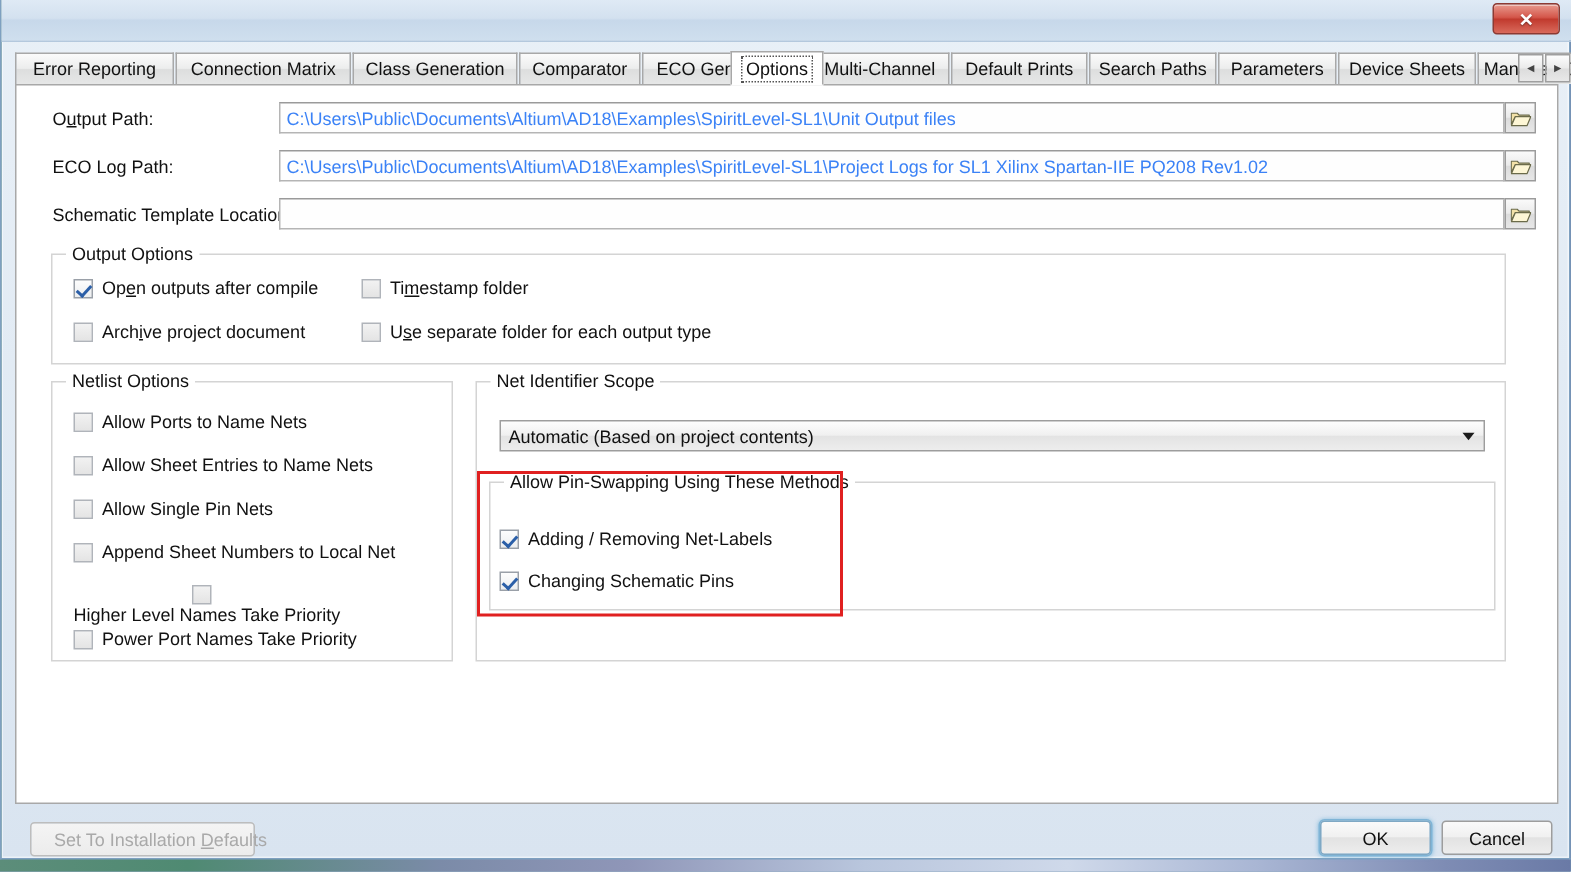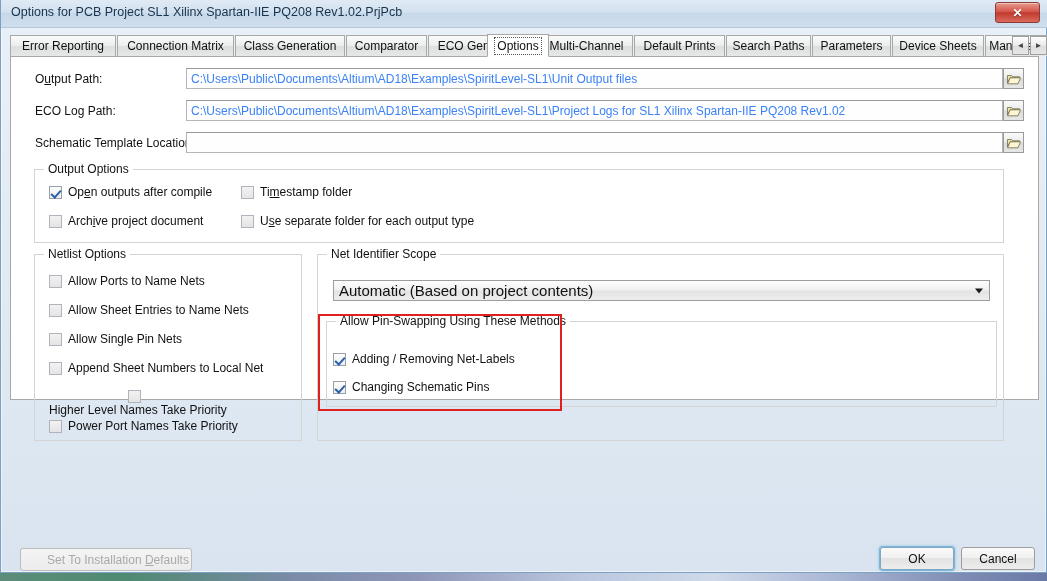--- a/index.html
+++ b/index.html
@@ -92,21 +92,21 @@
     position: absolute; top: 1px; width: 17px; height: 19px;
     background: linear-gradient(180deg,#fdfdfd 0%,#eaeaea 50%,#dcdcdc 52%,#e8e8e8 100%);
     border: 1px solid #9f9f9f;
     display: flex; align-items: center; justify-content: center;
     font-size: 8px; color: #444; cursor: pointer;
   }
 
   
   #tabpage {
     position: absolute; left: 9px; top: 56px;
-    width: 1029px; height: 344px;
+    width: 1029px; height: 480px;
     background: #ffffff;
     border: 1px solid #a8a8a8;
   }
 
   
   .form-label {
     position: absolute; font-size: 12px; color: #111; white-space: nowrap;
   }
   .text-field {
     position: absolute; height: 21px;
@@ -163,21 +163,21 @@
     border-width: 0 2px 2px 0;
     transform: rotate(42deg);
   }
   .cb-label { font-size: 12px; color: #111; }
 
   
   .dropdown {
     position: absolute; height: 21px;
     background: linear-gradient(180deg,#fdfdfd 0%,#f0f0f0 48%,#e3e3e3 52%,#ededed 100%);
     border: 1px solid #9d9d9d;
-    font-size: 15px; color: #111;
+    font-size: 12px; color: #111;
     display: flex; align-items: center;
     padding: 0 5px;
     cursor: pointer;
   }
   .dropdown .arrow {
     position: absolute; right: 6px; top: 50%;
     transform: translateY(-50%);
     width: 0; height: 0;
     border-left: 4px solid transparent;
     border-right: 4px solid transparent;
@@ -217,21 +217,20 @@
   u.acc { text-decoration: underline; }
 </style>
 </head>
 <body>
 
 <div id="desktop-backdrop"></div>
 
 <div id="window">
 
   <div id="titlebar">
-    <div id="title-text">Options for PCB Project SL1 Xilinx Spartan-IIE PQ208 Rev1.02.PrjPcb</div>
     <div id="close-button">
       <span class="glyph">✕</span>
     </div>
   </div>
 
   <div id="tabstrip">
 
     <div class="tab" style="left: 0px; width: 106px;">
         <span class="tab-label">Error Reporting</span>
       </div>
@@ -378,21 +377,21 @@
         </div>
         <div class="cb-row" style="left: 322px; top: 323px;">
           <span class="cb-box checked"></span>
           <span class="cb-label">Changing Schematic Pins</span>
         </div>
       </div>
 
     <div id="highlight-rect" style="left: 307px; top: 257px; width: 244px; height: 97px; border-color: rgb(224, 32, 32);"></div>
   </div>
 
-  <div class="push-btn disabled" style="left:19px; top:548px; width:172px;padding-left:24px;">
+  <div class="push-btn disabled" style="left:19px; top:548px; width:150px;padding-left:24px;">
     <span>
       <span>Set To Installation </span><u class="acc">D</u><span>efaults</span>
     </span>
   </div>
   <div class="push-btn default-btn" style="left:879px; top:547px; width:74px;">OK</div>
   <div class="push-btn" style="left:960px; top:547px; width:74px;">Cancel</div>
 
 </div>
 
 </body></html>

